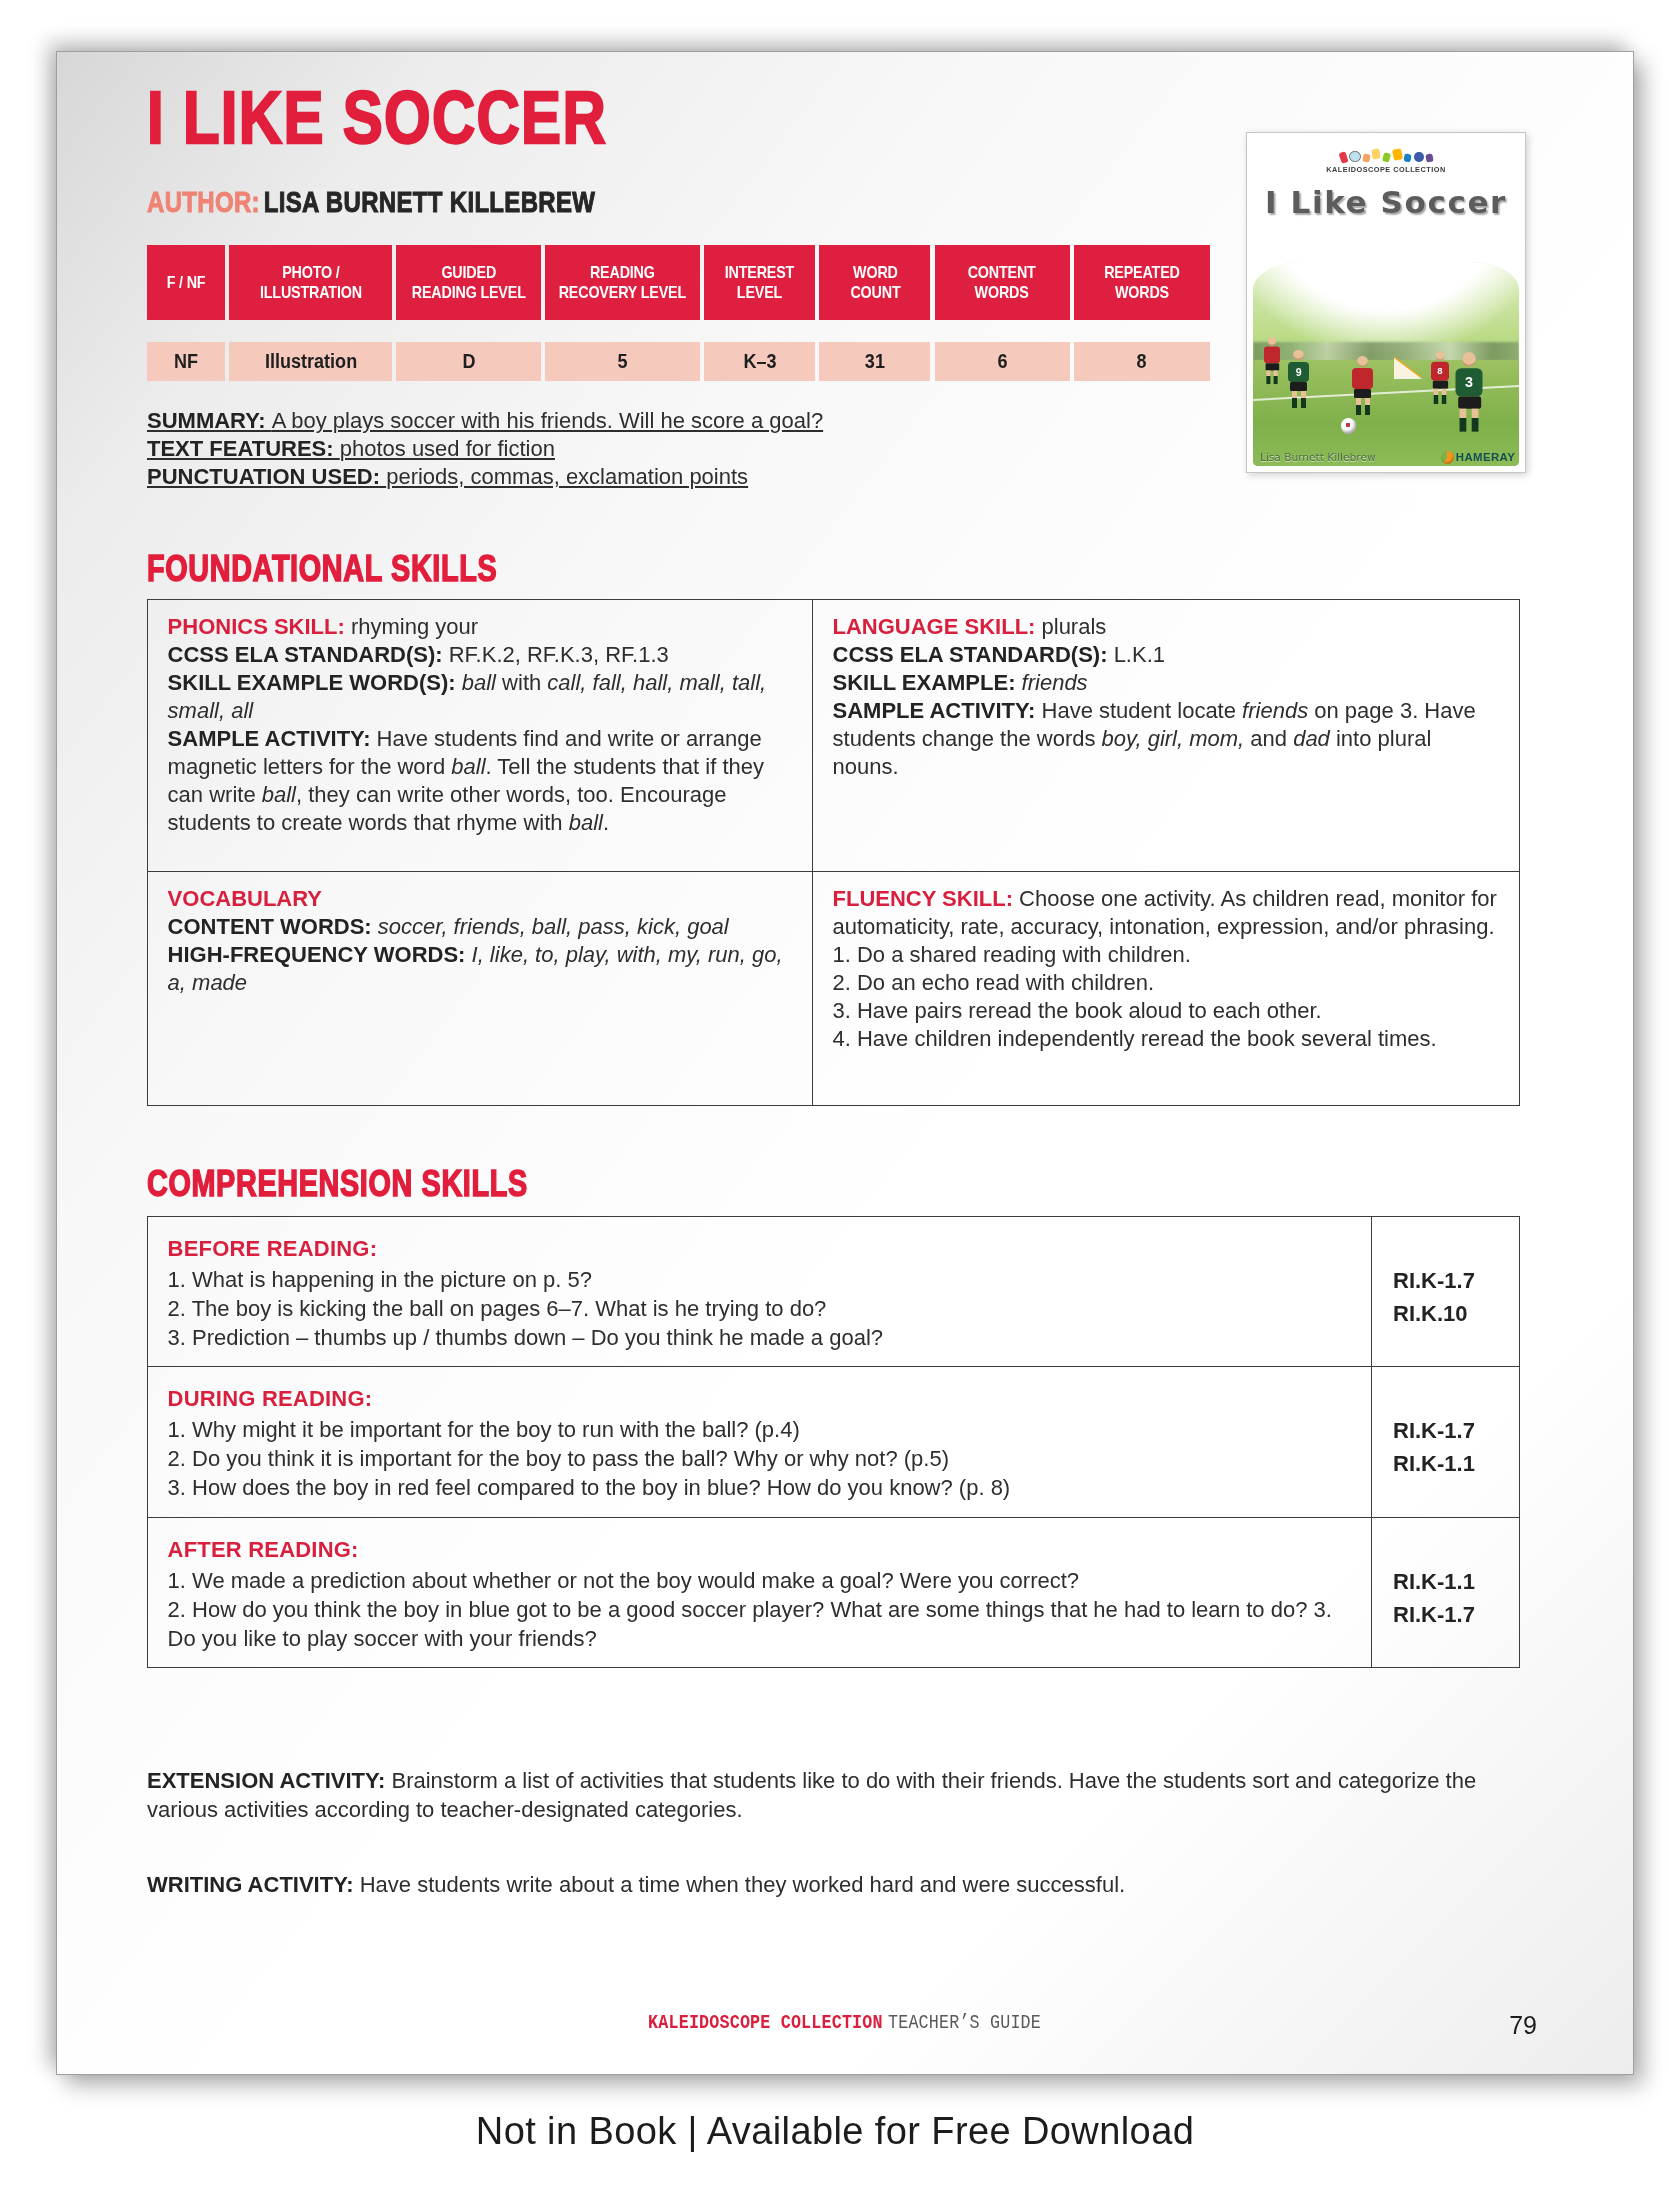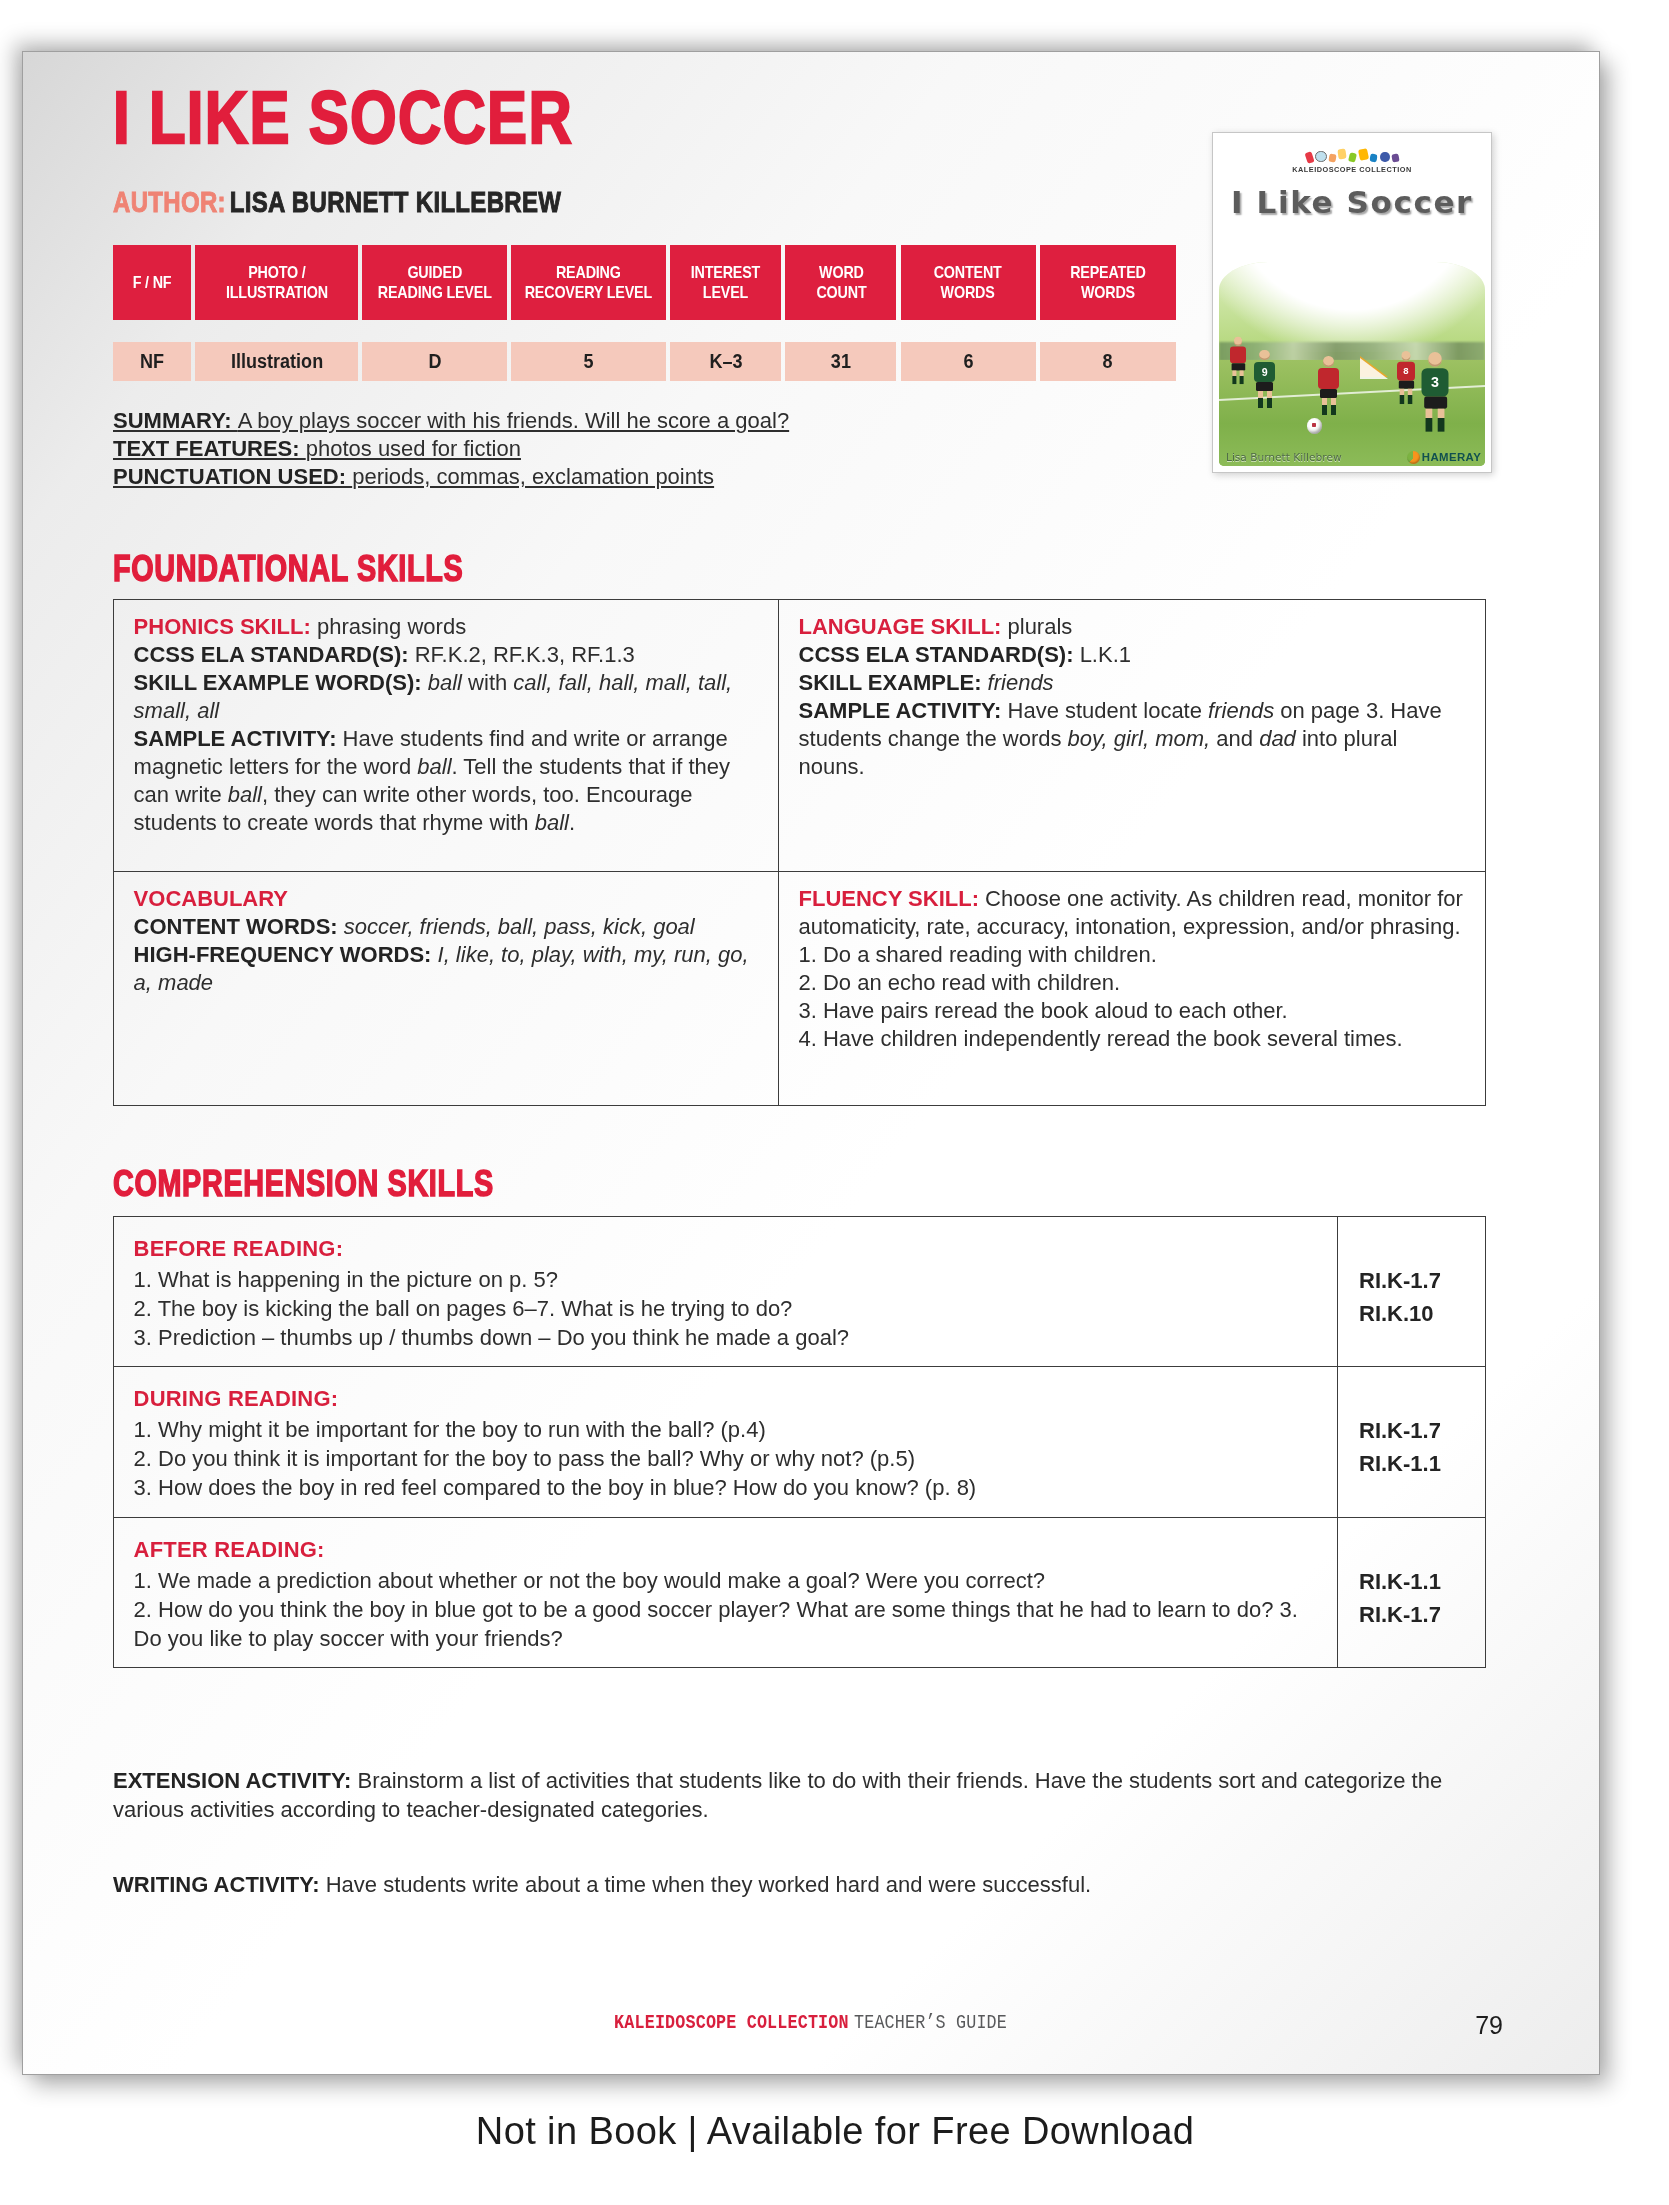--- a/index.html
+++ b/index.html
@@ -2,21 +2,21 @@
 <html style="font-size:13px"><head>
 <meta charset="utf-8">
 <style>
   html,body{margin:0;padding:0;}
   body{
     width:1670px;height:2205px;position:relative;background:#ffffff;
     font-family:"Liberation Sans",sans-serif;overflow:hidden;
   }
   
   .page{
-    position:absolute;left:22px;top:51px;width:1578px;height:2024px;
+    position:absolute;left:56px;top:51px;width:1578px;height:2024px;
     box-sizing:border-box;border:1.6px solid #9f9f9f;
     background:
       linear-gradient(315deg,#ededed 0%,rgba(255,255,255,0) 22%),
       linear-gradient(128deg,#d7d7d7 0%,#ececec 12%,#f8f8f8 30%,#ffffff 55%);
     box-shadow:-8.2px -8.2px 19.6px rgba(0,0,0,.28), 9.8px 11.4px 21px rgba(0,0,0,.30);
   }
   .page-inner{position:relative;padding:0 113px 0 90px;}
   .cond{display:inline-block;transform:scaleX(.8);transform-origin:left center;white-space:nowrap;}
   .cond-c{display:inline-block;transform:scaleX(.82);transform-origin:center;white-space:nowrap;}
 
@@ -203,21 +203,21 @@
     <div class="summary">
       <p><span class="b">SUMMARY: </span><span>A boy plays soccer with his friends. Will he score a goal?</span></p>
       <p><span class="b">TEXT FEATURES: </span><span>photos used for fiction</span></p>
       <p><span class="b">PUNCTUATION USED: </span><span>periods, commas, exclamation points</span></p>
     </div>
 
     <h2 class="section-h"><span class="cond">FOUNDATIONAL SKILLS</span></h2>
 
     <div class="f-box">
       <div class="f-cell c1">
-        <p><span class="b red">PHONICS SKILL: </span><span>phrasing words</span></p>
+        <p><span class="b red">PHONICS SKILL: </span><span>rhyming your</span></p>
         <p><span class="b">CCSS ELA STANDARD(S): </span><span>RF.K.2, RF.K.3, RF.1.3</span></p>
         <p><span class="b">SKILL EXAMPLE WORD(S): </span><span class="i">ball</span><span> with </span><span class="i">call, fall, hall, mall, tall, small, all</span></p>
         <p><span class="b">SAMPLE ACTIVITY: </span><span>Have students find and write or arrange magnetic letters for the word </span><span class="i">ball</span><span>. Tell the students that if they can write </span><span class="i">ball</span><span>, they can write other words, too. Encourage students to create words that rhyme with </span><span class="i">ball</span><span>.</span></p>
       </div>
       <div class="f-cell c2">
         <p><span class="b red">LANGUAGE SKILL: </span><span>plurals</span></p>
         <p><span class="b">CCSS ELA STANDARD(S): </span><span>L.K.1</span></p>
         <p><span class="b">SKILL EXAMPLE: </span><span class="i">friends</span></p>
         <p><span class="b">SAMPLE ACTIVITY: </span><span>Have student locate </span><span class="i">friends</span><span> on page 3. Have students change the words </span><span class="i">boy, girl, mom,</span><span> and </span><span class="i">dad</span><span> into plural nouns.</span></p>
       </div>

